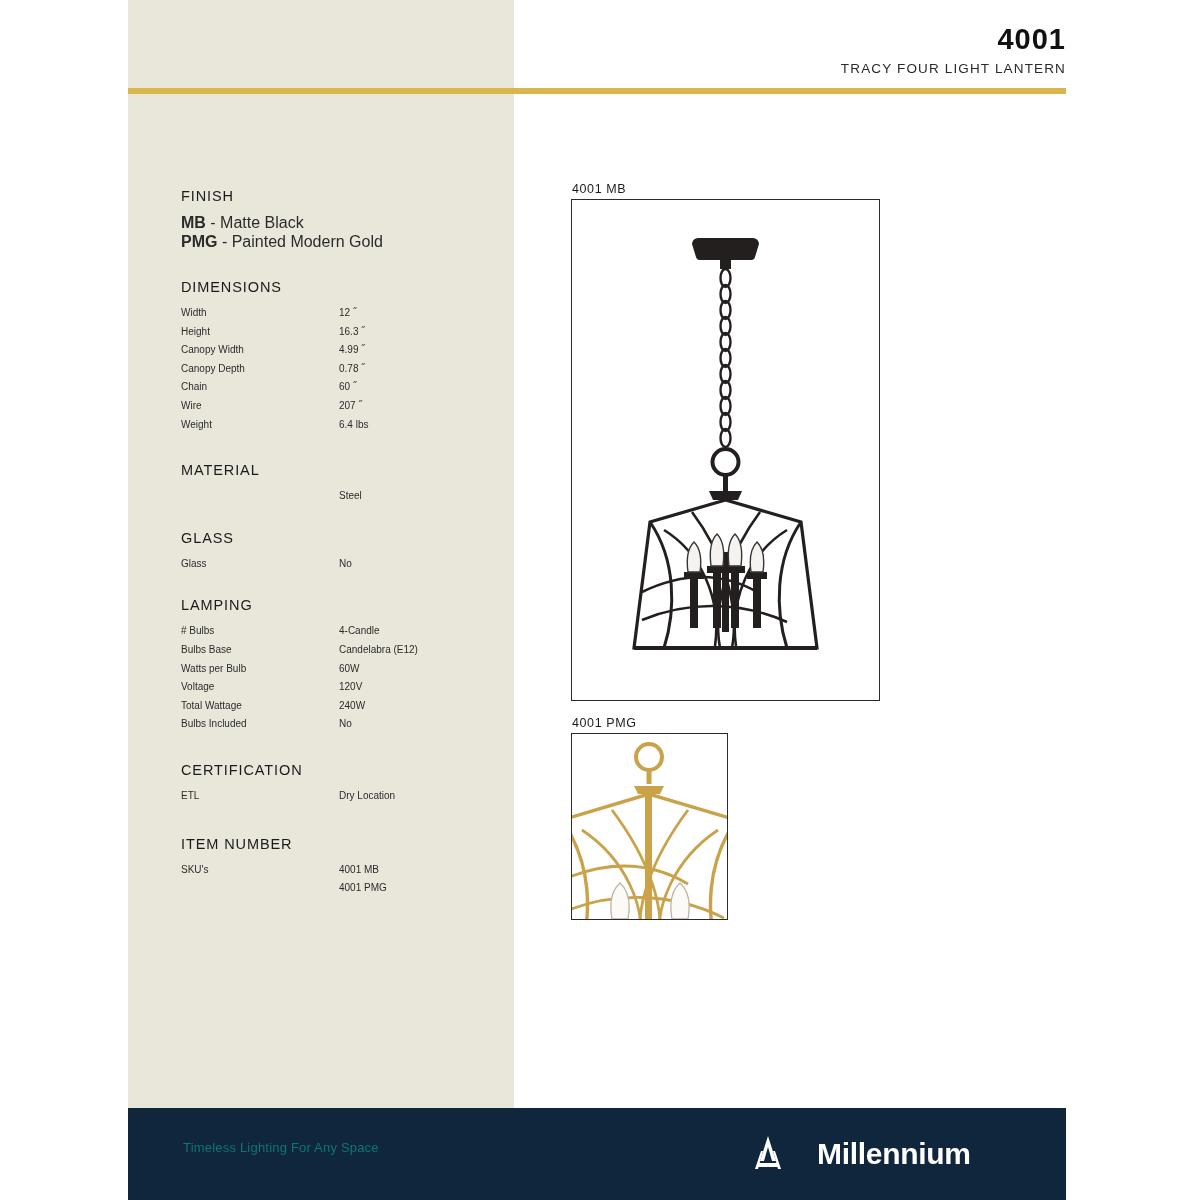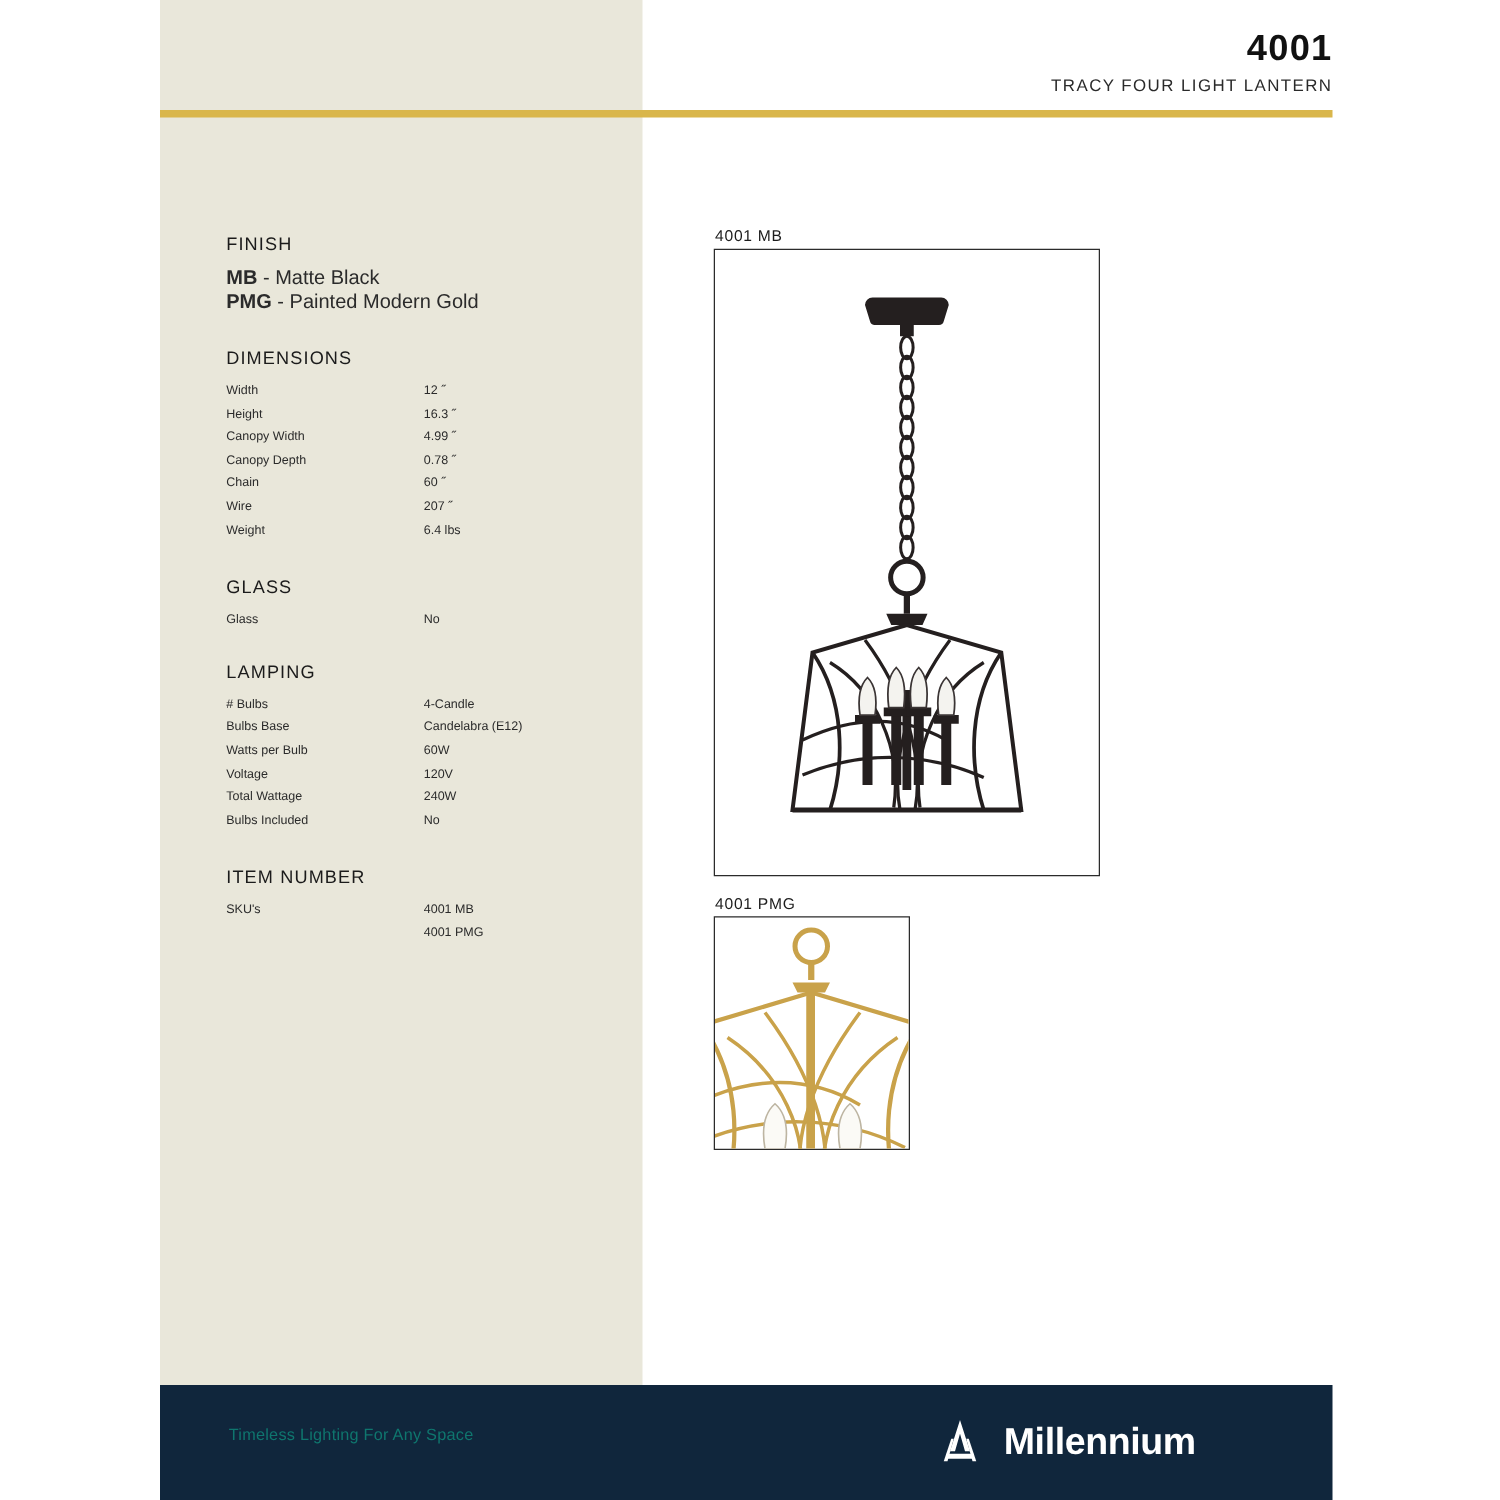--- a/index.html
+++ b/index.html
@@ -165,21 +165,21 @@
     font-size: 13px;
     color: #0f766e;
     letter-spacing: 0.2px;
   }
   .brand {
     position: absolute;
     left: 745px;
     top: 1131px;
     display: flex;
     align-items: center;
-    gap: 12px;
+    gap: 26px;
   }
   .brand-name {
     font-size: 30px;
     font-weight: bold;
     color: #ffffff;
     letter-spacing: -0.3px;
   }
 </style>
 </head>
 <body>
@@ -231,20 +231,27 @@
       <div class="row">
           <div class="k">Wire</div>
           <div class="v">207 ˝</div>
         </div>
       <div class="row">
           <div class="k">Weight</div>
           <div class="v">6.4 lbs</div>
         </div>
     </div>
 
+    <div class="block tight">
+      <div class="sec-title">MATERIAL</div>
+      <div class="row">
+          <div class="k"></div>
+          <div class="v">Steel</div>
+        </div>
+    </div>
 
     <div class="block tight">
       <div class="sec-title">GLASS</div>
       <div class="row">
           <div class="k">Glass</div>
           <div class="v">No</div>
         </div>
     </div>
 
     <div class="block">
@@ -268,20 +275,27 @@
       <div class="row">
           <div class="k">Total Wattage</div>
           <div class="v">240W</div>
         </div>
       <div class="row">
           <div class="k">Bulbs Included</div>
           <div class="v">No</div>
         </div>
     </div>
 
+    <div class="block" style="margin-bottom:30px;">
+      <div class="sec-title">CERTIFICATION</div>
+      <div class="row">
+          <div class="k">ETL</div>
+          <div class="v">Dry Location</div>
+        </div>
+    </div>
 
     <div class="block">
       <div class="sec-title">ITEM NUMBER</div>
       <div class="row">
           <div class="k">SKU's</div>
           <div class="v">4001 MB</div>
         </div>
       <div class="row">
           <div class="k"></div>
           <div class="v">4001 PMG</div>

